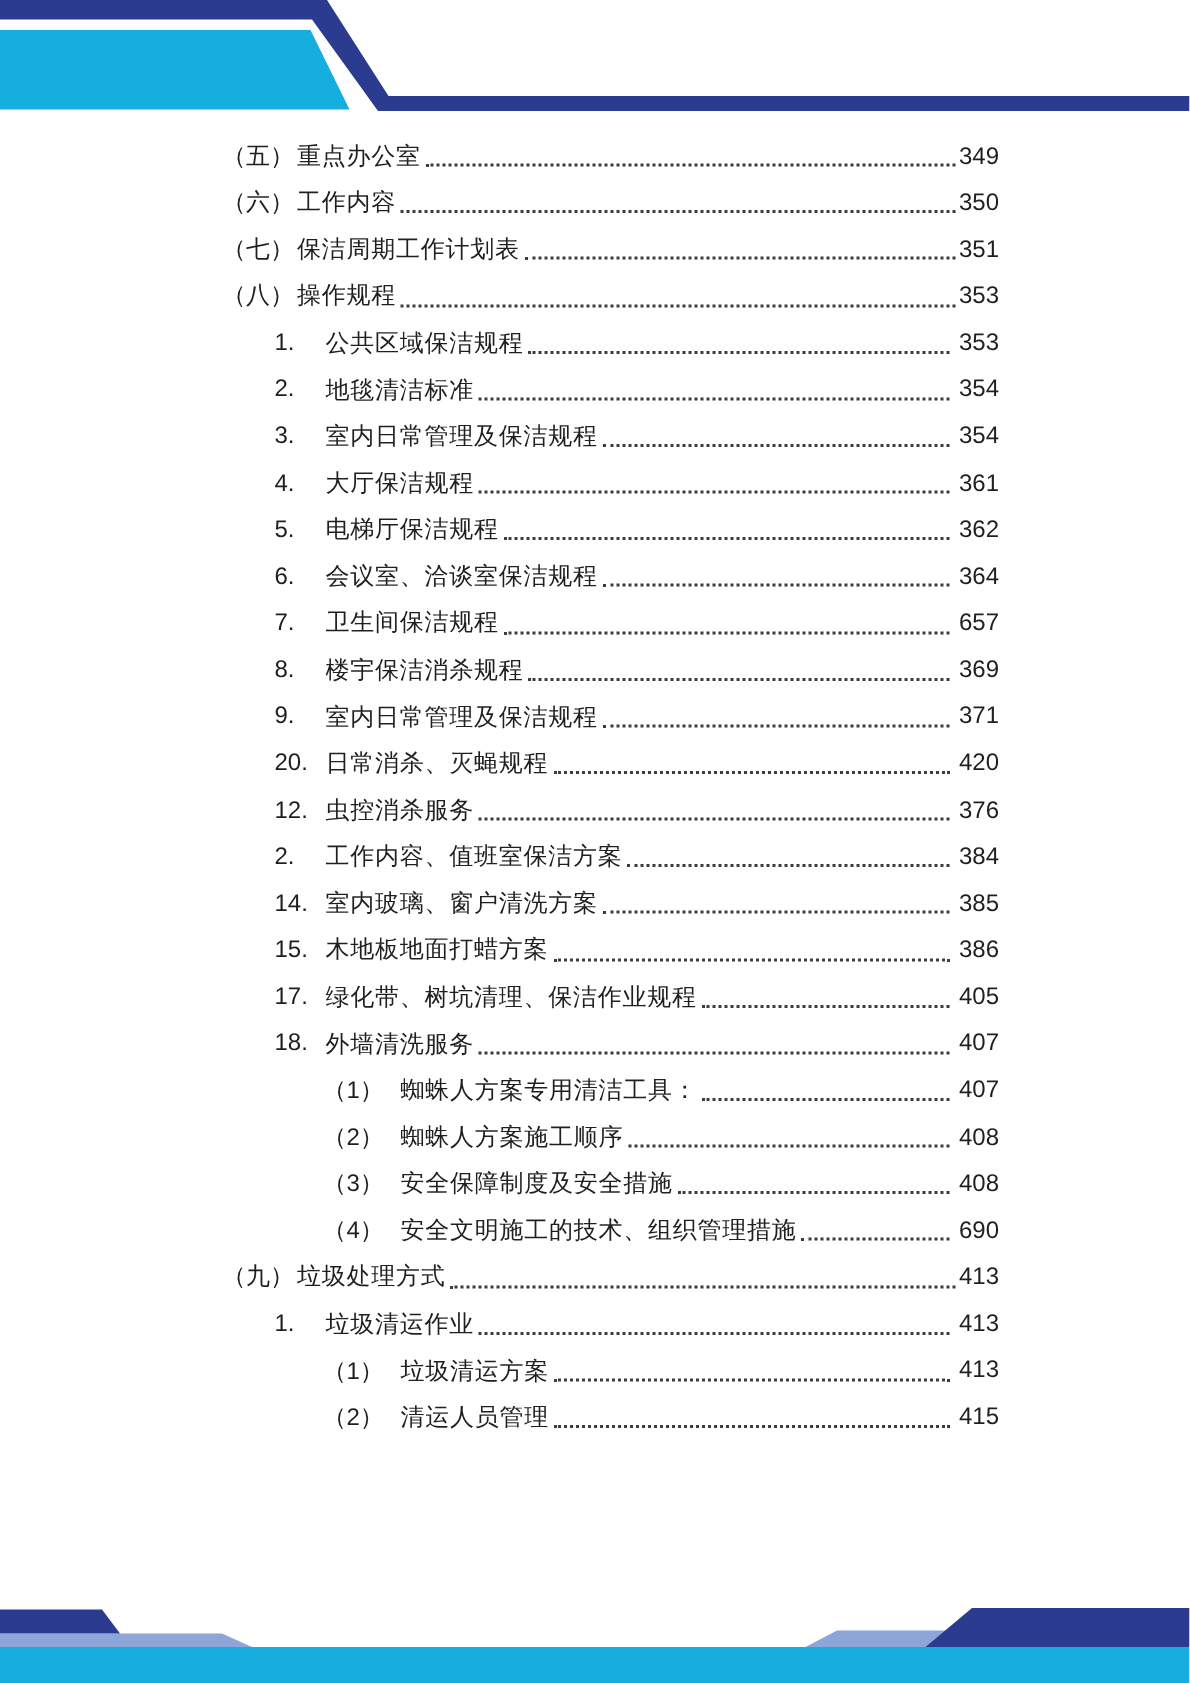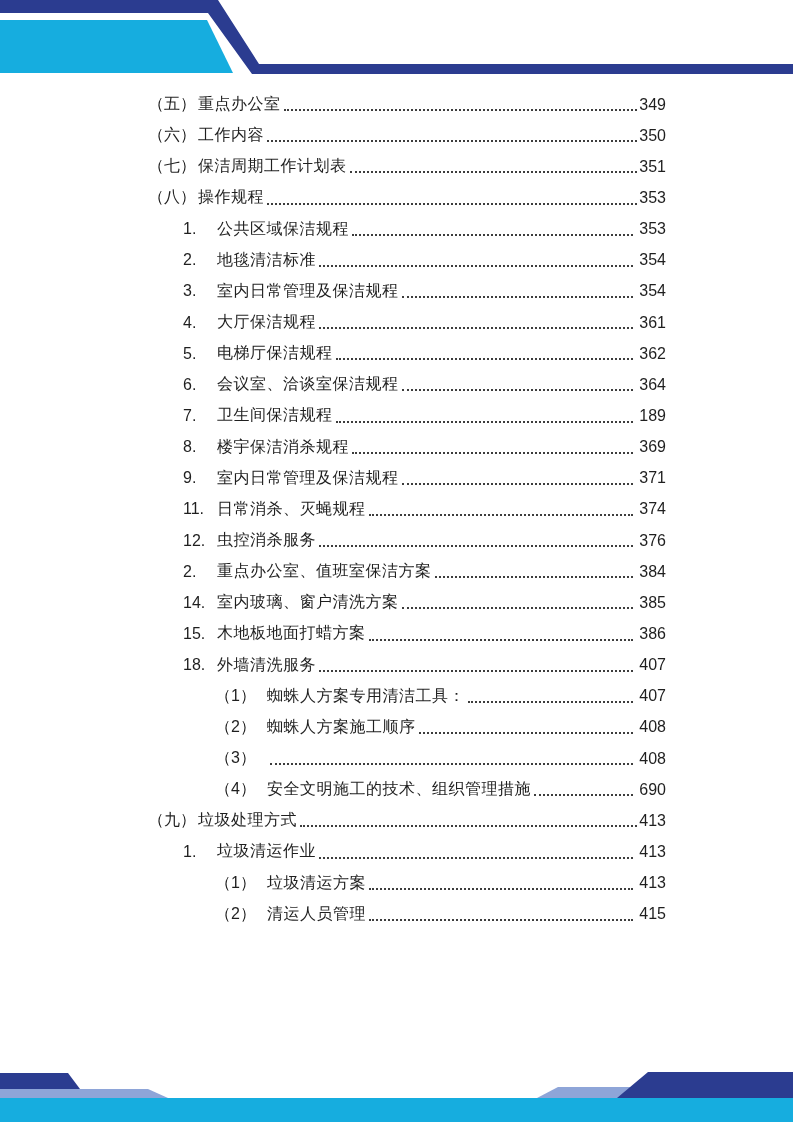--- a/index.html
+++ b/index.html
@@ -105,84 +105,91 @@
     <div class="row l1">
       <span class="num">6.</span>
       <span class="title">会议室、洽谈室保洁规程</span>
       <span class="leader"></span>
       <span class="pageno">364</span>
     </div>
     <div class="row l1">
       <span class="num">7.</span>
       <span class="title">卫生间保洁规程</span>
       <span class="leader"></span>
-      <span class="pageno">189</span>
+      <span class="pageno">657</span>
     </div>
     <div class="row l1">
       <span class="num">8.</span>
       <span class="title">楼宇保洁消杀规程</span>
       <span class="leader"></span>
       <span class="pageno">369</span>
     </div>
     <div class="row l1">
       <span class="num">9.</span>
       <span class="title">室内日常管理及保洁规程</span>
       <span class="leader"></span>
       <span class="pageno">371</span>
     </div>
     <div class="row l1">
-      <span class="num">11.</span>
+      <span class="num">20.</span>
       <span class="title">日常消杀、灭蝇规程</span>
       <span class="leader"></span>
-      <span class="pageno">374</span>
+      <span class="pageno">420</span>
     </div>
     <div class="row l1">
       <span class="num">12.</span>
       <span class="title">虫控消杀服务</span>
       <span class="leader"></span>
       <span class="pageno">376</span>
     </div>
     <div class="row l1">
       <span class="num">2.</span>
-      <span class="title">重点办公室、值班室保洁方案</span>
+      <span class="title">工作内容、值班室保洁方案</span>
       <span class="leader"></span>
       <span class="pageno">384</span>
     </div>
     <div class="row l1">
       <span class="num">14.</span>
       <span class="title">室内玻璃、窗户清洗方案</span>
       <span class="leader"></span>
       <span class="pageno">385</span>
     </div>
     <div class="row l1">
       <span class="num">15.</span>
       <span class="title">木地板地面打蜡方案</span>
       <span class="leader"></span>
       <span class="pageno">386</span>
     </div>
     <div class="row l1">
+      <span class="num">17.</span>
+      <span class="title">绿化带、树坑清理、保洁作业规程</span>
+      <span class="leader"></span>
+      <span class="pageno">405</span>
+    </div>
+    <div class="row l1">
       <span class="num">18.</span>
       <span class="title">外墙清洗服务</span>
       <span class="leader"></span>
       <span class="pageno">407</span>
     </div>
     <div class="row l2">
       <span class="num">（1）</span>
       <span class="title">蜘蛛人方案专用清洁工具：</span>
       <span class="leader"></span>
       <span class="pageno">407</span>
     </div>
     <div class="row l2">
       <span class="num">（2）</span>
       <span class="title">蜘蛛人方案施工顺序</span>
       <span class="leader"></span>
       <span class="pageno">408</span>
     </div>
     <div class="row l2">
       <span class="num">（3）</span>
+      <span class="title">安全保障制度及安全措施</span>
       <span class="leader"></span>
       <span class="pageno">408</span>
     </div>
     <div class="row l2">
       <span class="num">（4）</span>
       <span class="title">安全文明施工的技术、组织管理措施</span>
       <span class="leader"></span>
       <span class="pageno">690</span>
     </div>
     <div class="row l0">

